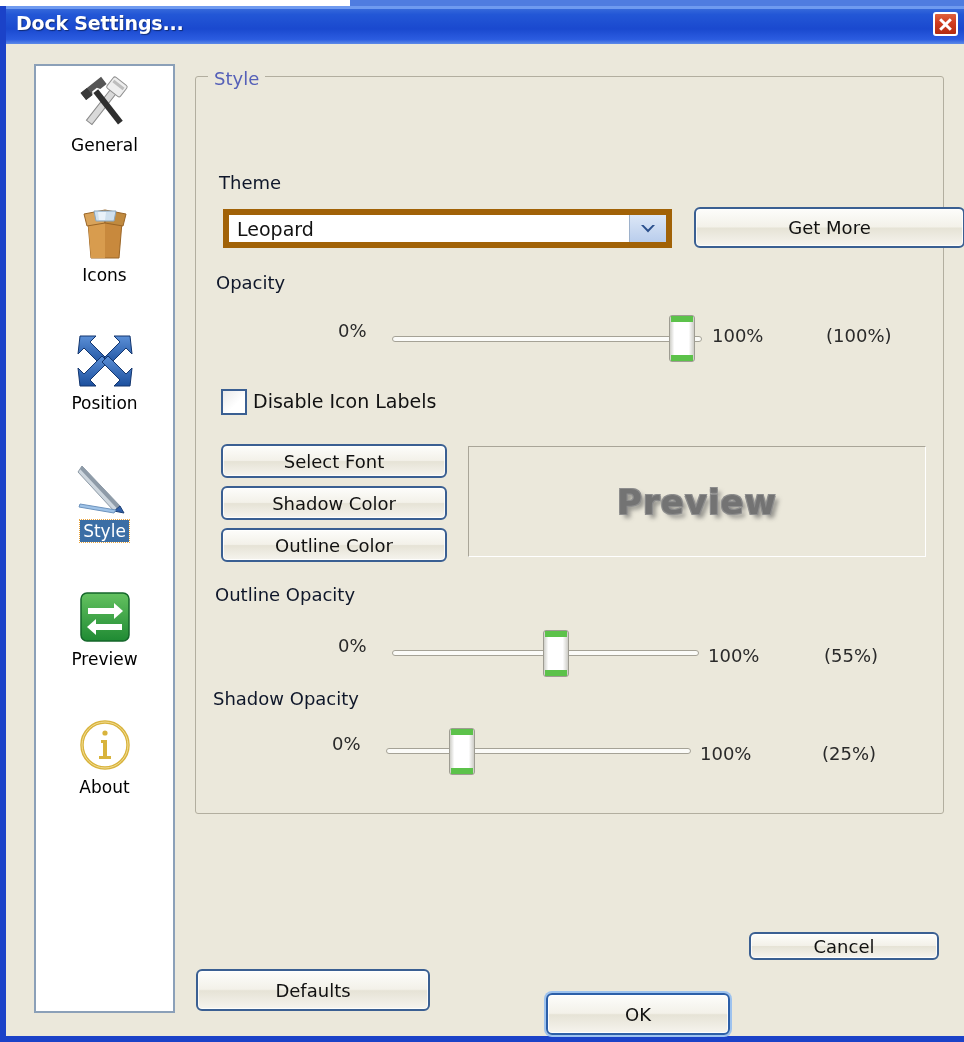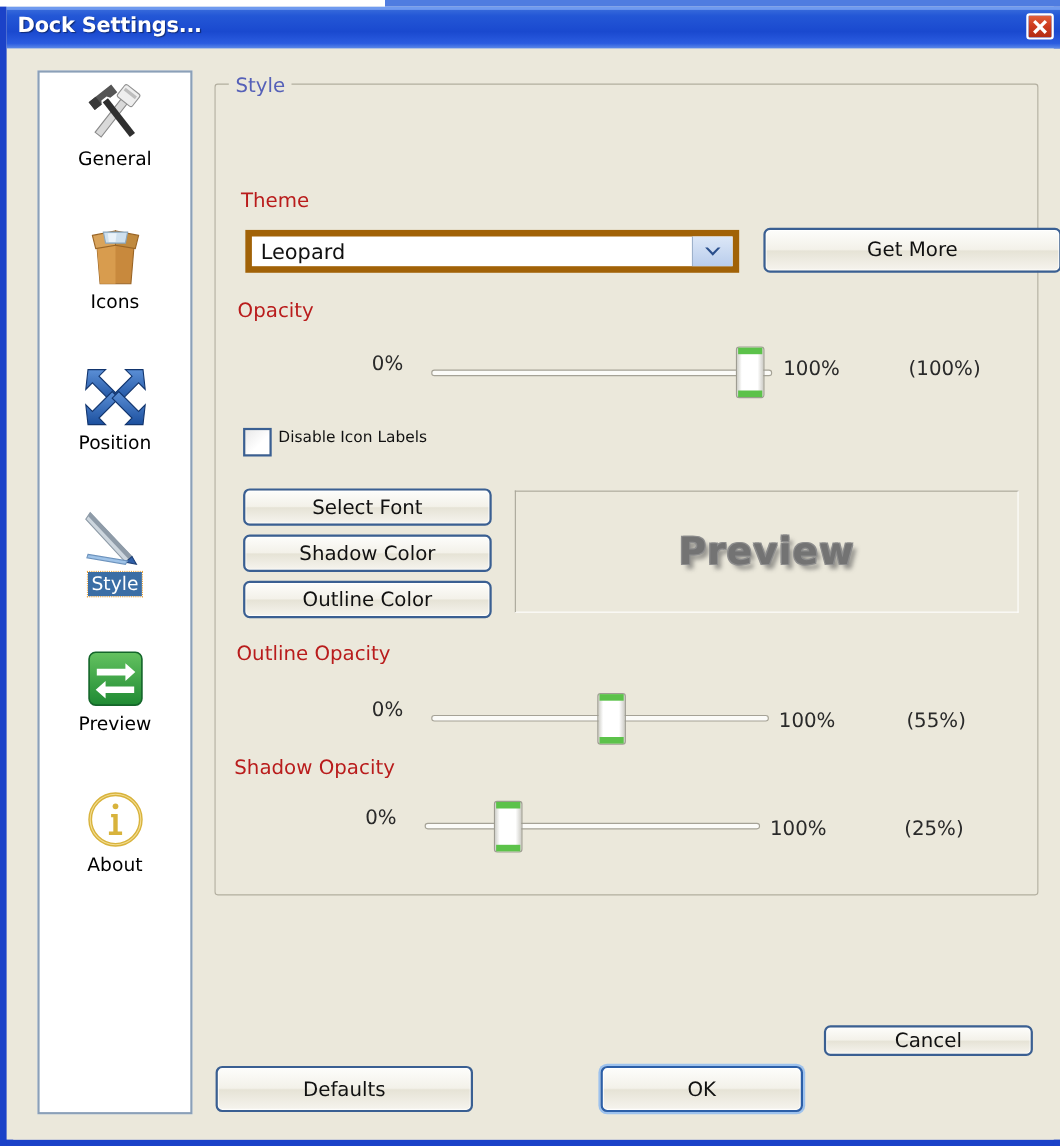--- a/index.html
+++ b/index.html
@@ -134,21 +134,21 @@
     background: #ebe8db;
     padding: 0 6px;
     font-size: 18px;
     color: #5560b8;
     z-index: 5;
   }
 
   .field-label {
     position: absolute;
     font-size: 18px;
-    color: #b91c1c;
+    color: #0f172a;
     white-space: nowrap;
   }
 
   
   #theme-combo {
     position: absolute;
     left: 211px; top: 165px;
     width: 449px; height: 39px;
     background: #ffffff;
     border: 6px solid #a16207;
@@ -181,35 +181,36 @@
     box-sizing: border-box;
     display: flex; align-items: center; justify-content: center;
     font-size: 18px;
     color: #111111;
     cursor: pointer;
     box-shadow: inset 0 0 0 1px rgba(255,255,255,0.8);
   }
   .btn.default-btn {
     border-color: #2c5fa8;
     box-shadow: 0 0 0 2px #9dc2ee, inset 0 0 0 1px rgba(255,255,255,0.85);
+    margin-top: 24px;
   }
 
   
   #chk-disable-labels {
     position: absolute;
     left: 209px; top: 345px;
     width: 26px; height: 26px;
     border: 2px solid #3a5f92;
     background: linear-gradient(135deg,#e9e9e9 0%, #ffffff 60%);
     box-sizing: border-box;
     cursor: pointer;
   }
   #chk-disable-labels-label {
     position: absolute; left: 241px; top: 346px;
-    font-size: 14px; color: #111111;
+    font-size: 19px; color: #111111;
     cursor: pointer;
   }
 
   
   #preview-pane {
     position: absolute;
     left: 456px; top: 402px;
     width: 458px; height: 111px;
     background: #ebe8db;
     border: 1px solid #a9a598;

